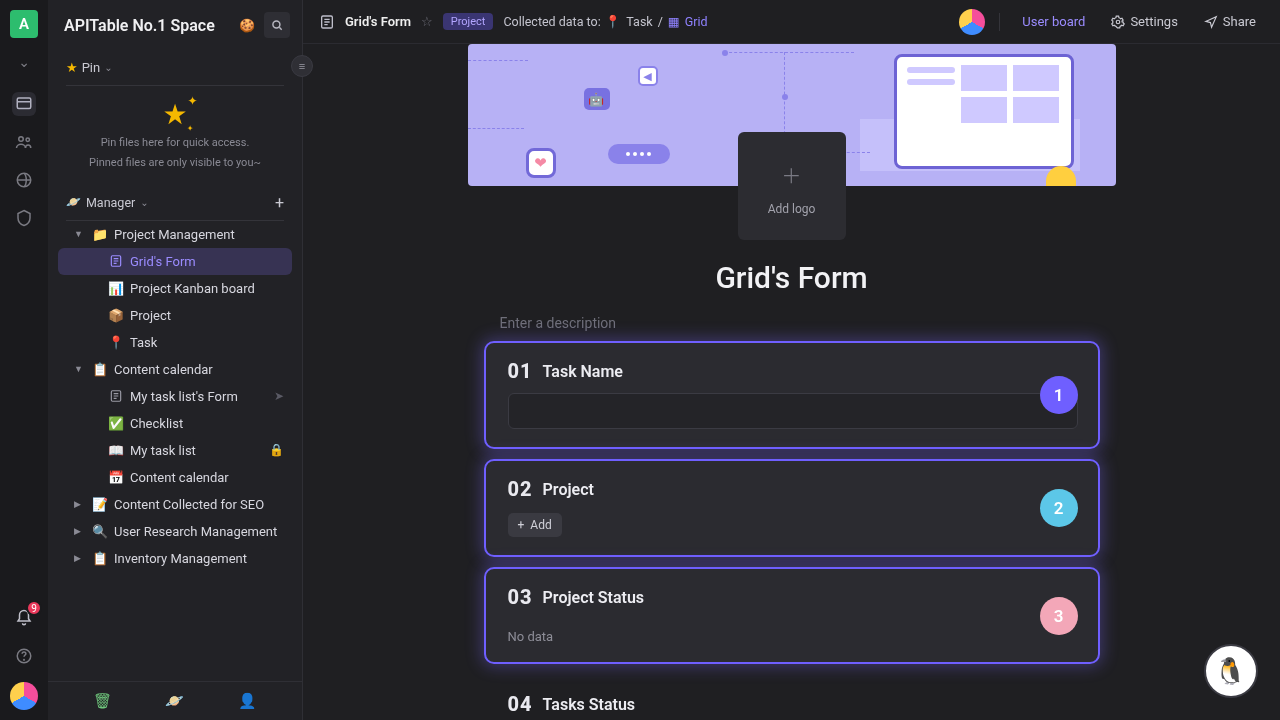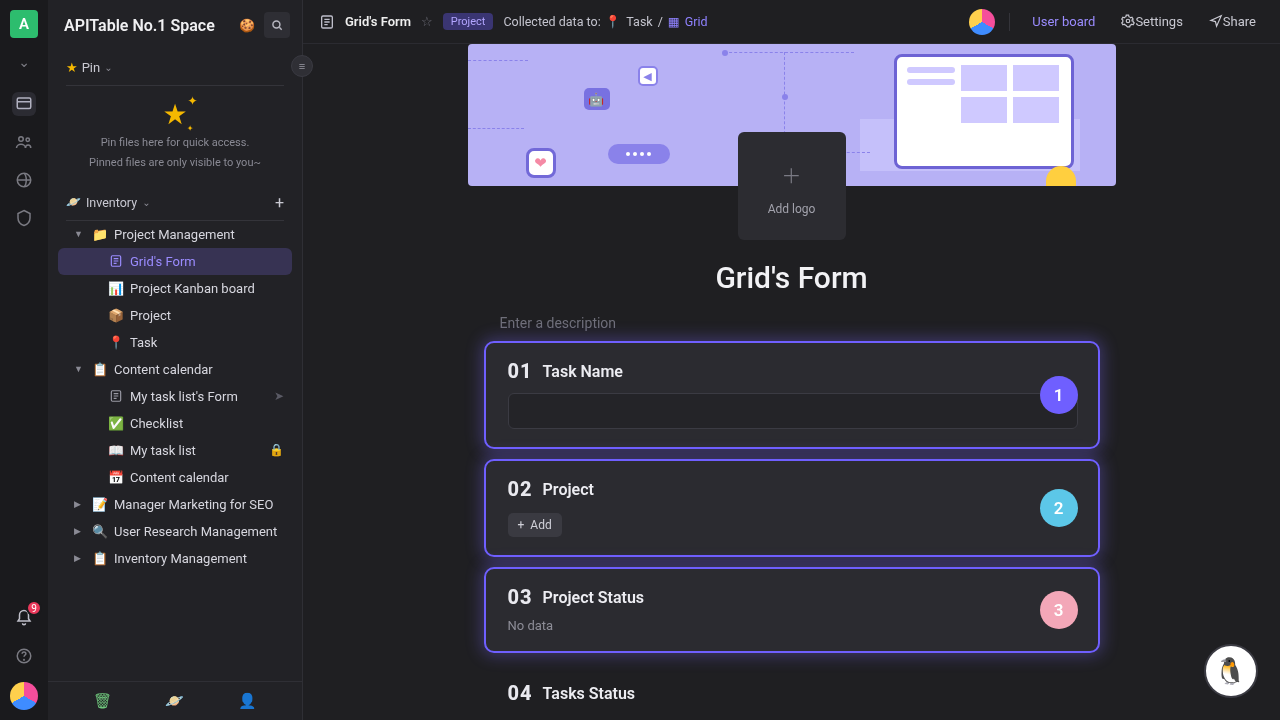--- a/index.html
+++ b/index.html
@@ -86,21 +86,21 @@
 .topbar .form-icon { color:#bfbfcb; }
 .topbar .title { font-weight:600;color:#eee; }
 .topbar .fav { color:#6f6f7a;font-size:13px;cursor:pointer; }
 .role-badge { background:#3a3572;color:#b3a6ff;padding:2px 8px;border-radius:4px;font-size:11px; }
 .collect { color:#c4c4ce;font-size:12.5px;display:flex;align-items:center;gap:5px; }
 .collect .pin { color:#ff5a7a; }
 .collect a { color:#8f82ff;cursor:pointer; }
 .topbar-spacer { flex:1; }
 .avatar { width:26px;height:26px;border-radius:50%;background:conic-gradient(#f54e9b 0 120deg,#3f8cff 120deg 240deg,#ffd04d 240deg 360deg); }
 .top-link { color:#9b8cff;font-size:13px;cursor:pointer;padding:0 8px; }
-.top-btn { display:flex;align-items:flex-start;color:#c9c9d2;font-size:13px;cursor:pointer;padding:0 8px; }
+.top-btn { display:flex;align-items:center;gap:5px;color:#c9c9d2;font-size:13px;cursor:pointer;padding:0 8px; }
 .divider { width:1px;height:18px;background:#34343a;margin:0 4px; }
 
 .canvas { flex:1;overflow-y:auto;display:flex;justify-content:center;padding:0 0 40px 0; }
 .form-wrap { width:648px;position:relative; }
 .banner { height:142px;background:#b7b1f5;position:relative;overflow:hidden;border-radius:4px; }
 .banner::before { content:"";position:absolute;inset:0;background:
   linear-gradient(#c5c0fa,#c5c0fa) 460px 10px/12px 12px no-repeat,
   linear-gradient(#c5c0fa,#c5c0fa) 392px 75px/220px 52px no-repeat; }
 .banner-comp { position:absolute;right:42px;top:10px;width:180px;height:115px;background:#fff;border-radius:8px;border:3px solid #6d63d4; }
 .banner-comp::before{content:"";position:absolute;left:10px;top:10px;width:48px;height:6px;background:#cfc9ff;border-radius:3px;box-shadow:0 12px 0 #cfc9ff;}
@@ -125,21 +125,21 @@
 .form-title { text-align:center;font-size:30px;font-weight:500;color:#f2f2f5;margin-top:74px; }
 .form-desc { color:#6f6f7a;font-size:14px;margin:20px 0 8px 32px; }
 
 .field-card { position:relative;border:2px solid #6f5fff;border-radius:10px;padding:16px 20px 18px 22px;margin:10px 16px;background:#2b2b30;box-shadow:0 0 16px 3px rgba(123,106,255,.32); }
 .field-card.nohl { border-color:transparent;box-shadow:none;background:transparent;padding-bottom:0; }
 .field-head { display:flex;align-items:center;gap:10px; }
 .field-num { font-size:20px;font-weight:800;color:#e9e9ef;letter-spacing:1px; }
 .field-label { font-size:16px;font-weight:600;color:#ededf2; }
 .field-input { margin-top:10px;height:36px;background:#242428;border:1px solid #3b3b43;border-radius:6px; }
 .field-add { margin-top:12px;display:inline-flex;align-items:center;gap:6px;background:#3a3a41;color:#d0d0d8;font-size:12px;padding:5px 10px;border-radius:5px;cursor:pointer; }
-.field-text { margin-top:9px;color:#8d8d97;font-size:13px; }
+.field-text { margin-top:20px;color:#8d8d97;font-size:13px; }
 .step-bubble { position:absolute;right:20px;top:50%;transform:translateY(-50%);width:38px;height:38px;border-radius:50%;display:flex;align-items:center;justify-content:center;font-size:17px;font-weight:600;color:#fff; }
 .b1{background:#6f5fff;} .b2{background:#5cc7e8;} .b3{background:#f3a7b8;color:#fff;}
 
 .mascot { position:fixed;right:22px;bottom:22px;width:54px;height:54px;border-radius:50%;background:#fff;border:2px solid #3b3b43;display:flex;align-items:center;justify-content:center;font-size:26px;cursor:pointer; }
 
 svg { display:block; }
 </style>
 </head>
 <body>
 
@@ -212,21 +212,21 @@
       <span class="pin-empty-icon">★
         <span class="pin-sparkle">✦</span><span class="pin-sparkle2">✦</span>
       </span>
       <div class="pin-text">Pin files here for quick access.</div>
       <div class="pin-text">Pinned files are only visible to you~</div>
     </div>
   </div>
 
   <div class="explorer-header">
     <span class="rocket">🪐</span>
-    <span>Inventory</span>
+    <span>Manager</span>
     <span style="font-size:10px;color:#8a8a94;">⌄</span>
     <span class="add">+</span>
   </div>
   <div class="pin-divider" style="margin:0 18px;"></div>
 
   <div class="tree">
     <div class="tree-item tree-indent1">
       <span class="tree-toggle">▼</span>
       <span class="node-icon">📁</span>
       <span>Project Management</span>
@@ -284,21 +284,21 @@
       <span class="trailing">🔒</span>
     </div>
     <div class="tree-item tree-indent2">
       <span class="tree-toggle"></span>
       <span class="node-icon">📅</span>
       <span>Content calendar</span>
     </div>
     <div class="tree-item tree-indent1">
       <span class="tree-toggle">▶</span>
       <span class="node-icon">📝</span>
-      <span>Manager Marketing for SEO</span>
+      <span>Content Collected for SEO</span>
     </div>
     <div class="tree-item tree-indent1">
       <span class="tree-toggle">▶</span>
       <span class="node-icon">🔍</span>
       <span>User Research Management</span>
     </div>
     <div class="tree-item tree-indent1">
       <span class="tree-toggle">▶</span>
       <span class="node-icon">📋</span>
       <span>Inventory Management</span>

